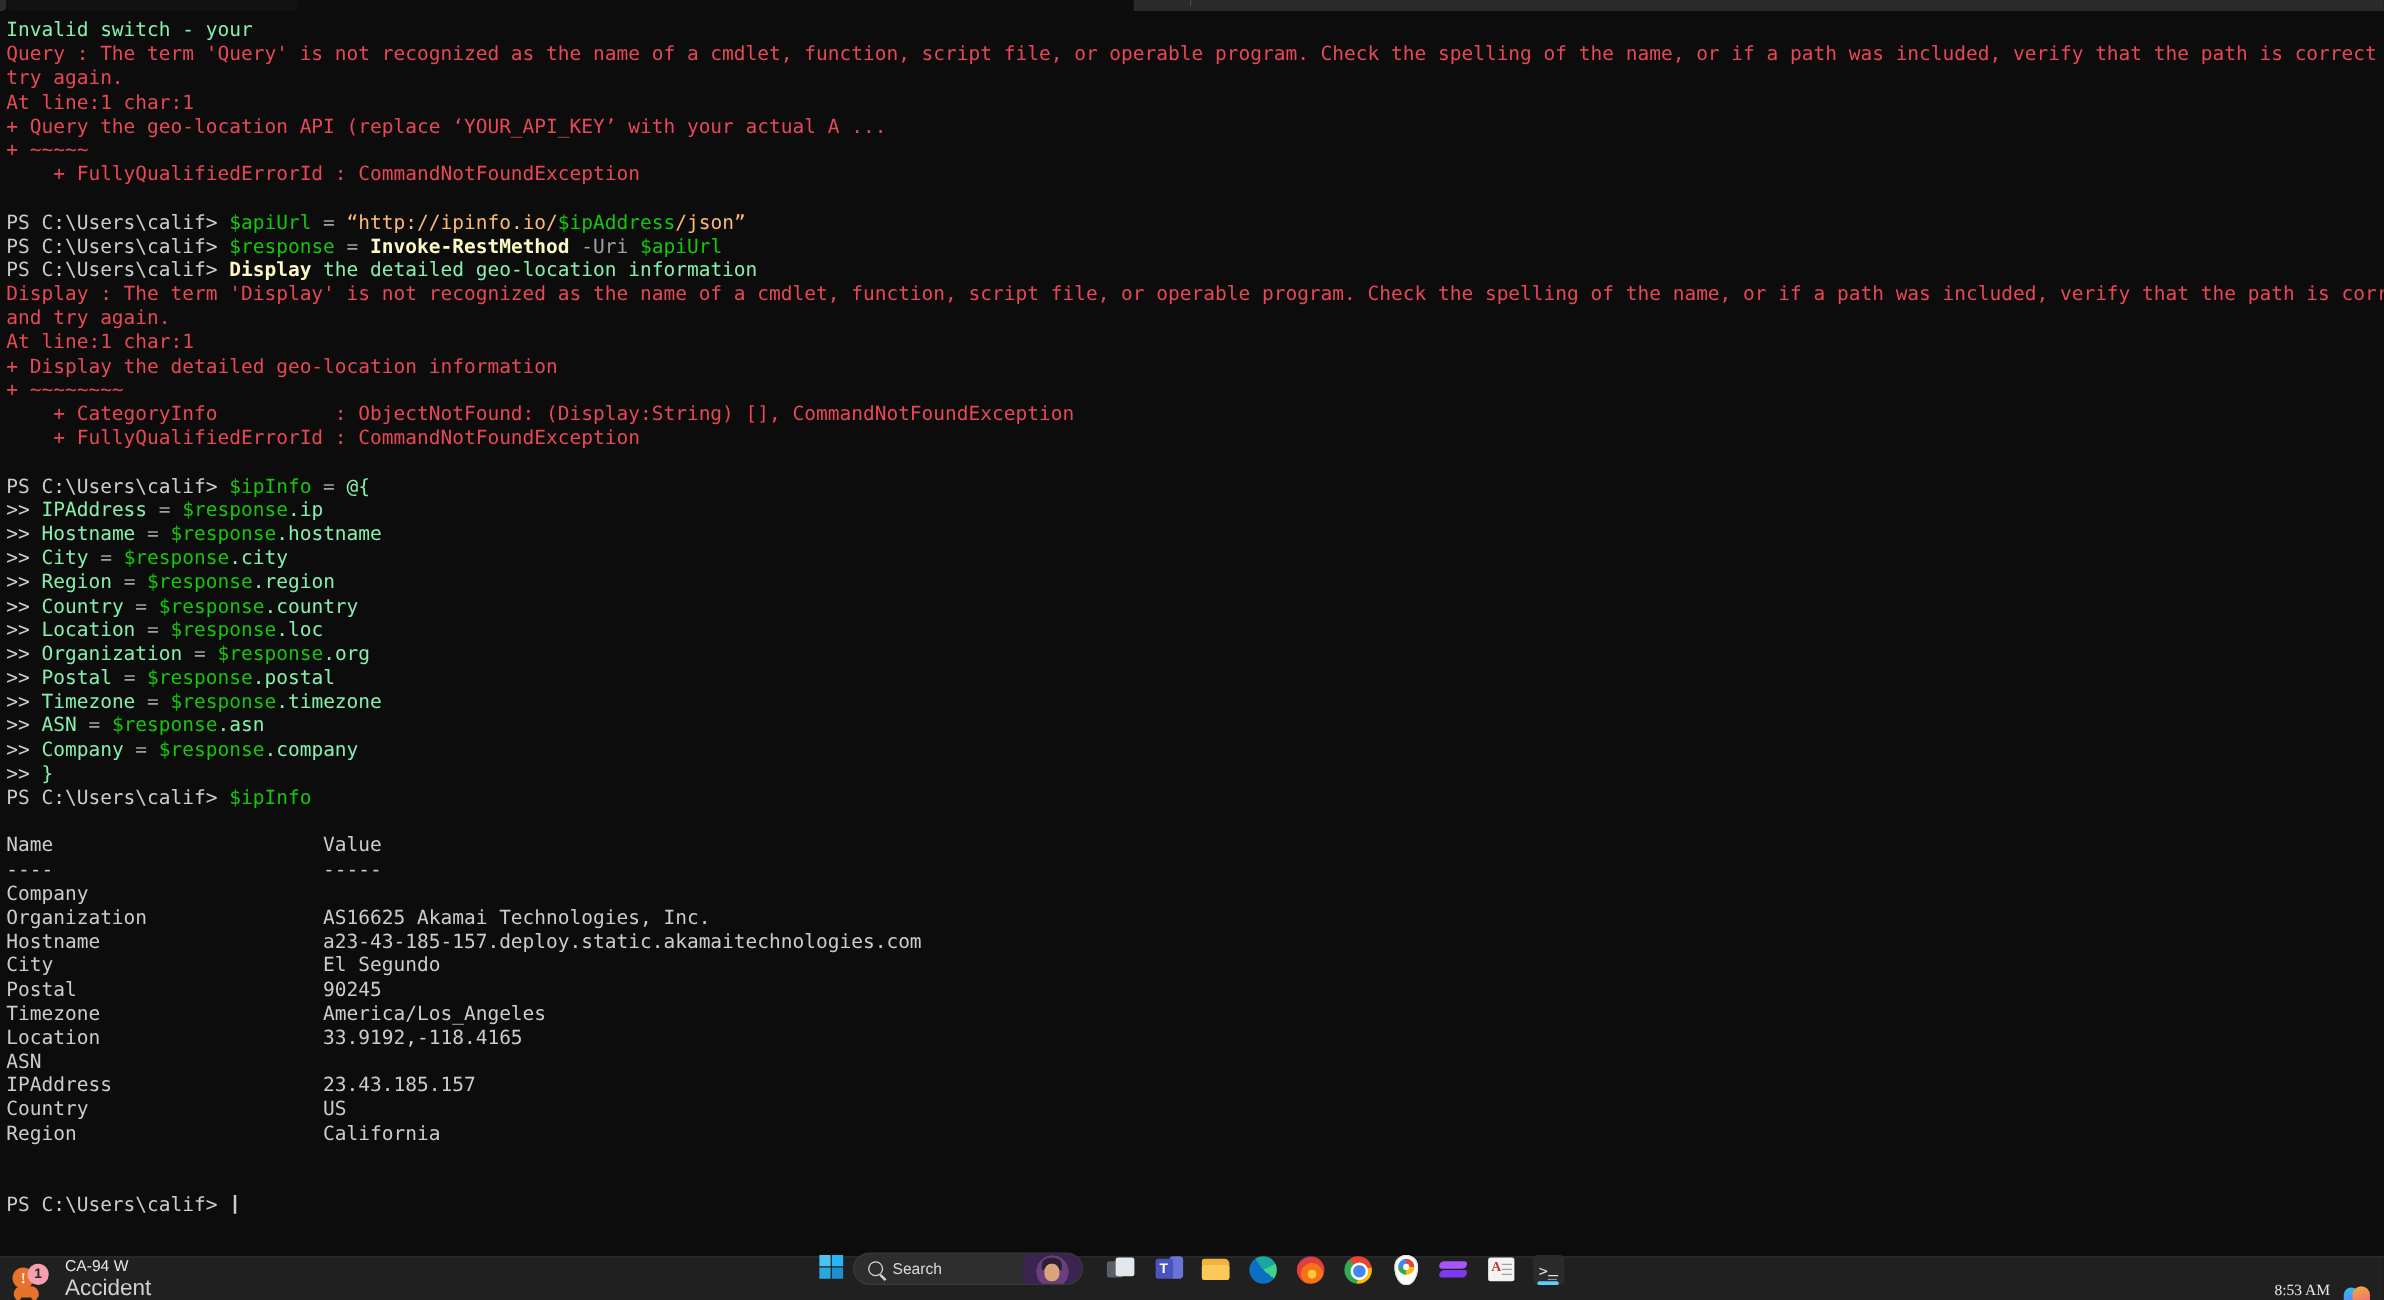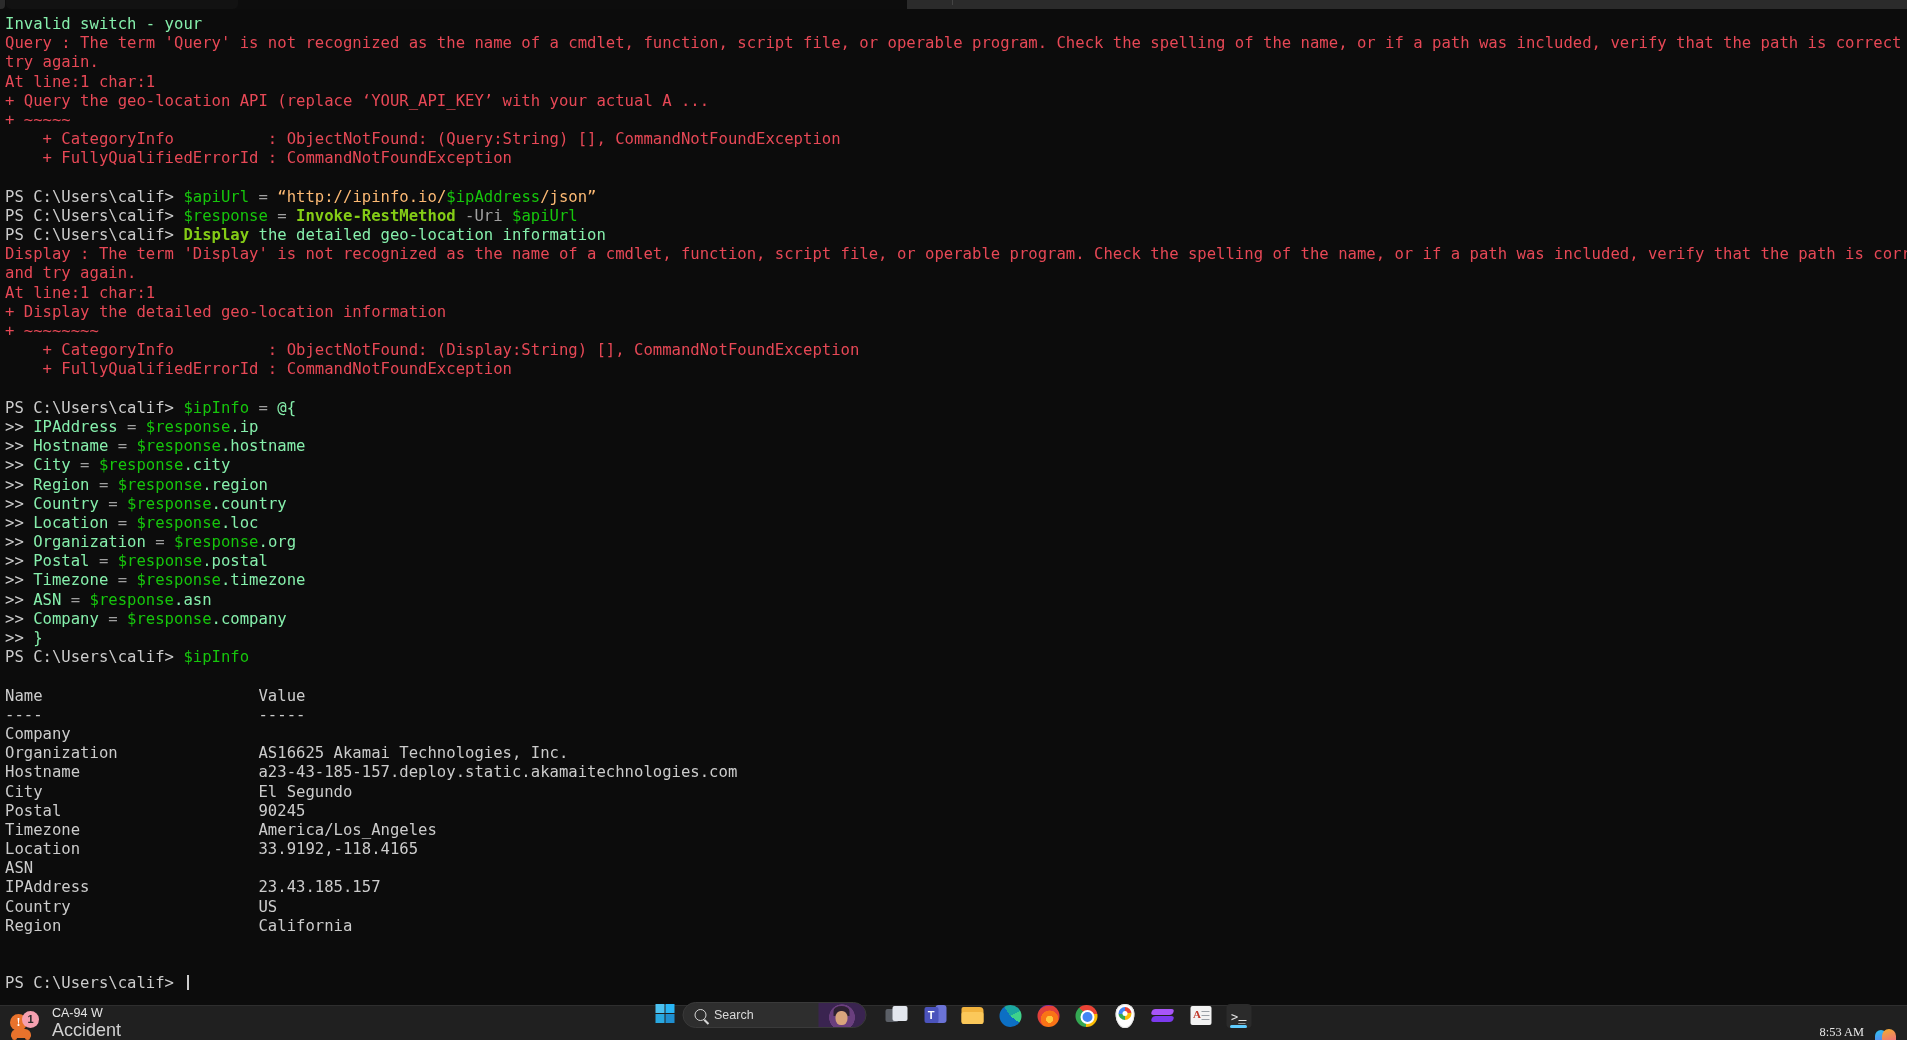--- a/index.html
+++ b/index.html
@@ -46,21 +46,21 @@
     white-space: pre;
     letter-spacing: 0px;
     color: #cccccc;
   }
   .blank { height: 19.2px; }
 
   .c-err      { color: #e74856; }
   .c-white    { color: #cccccc; }
   .c-bright   { color: #86efac; }
   .c-green    { color: #16c60c; }
-  .c-yellow   { color: #84cc16; }
+  .c-yellow   { color: #fef9c3; }
   .c-blue     { color: #fdba74; }
   .c-gray     { color: #a0a0a0; }
   .b { font-weight: bold; }
 
   .cursor {
     display: inline-block;
     width: 2px; height: 15px;
     background: #cccccc;
     vertical-align: -2px;
     margin-left: 4px;
@@ -245,21 +245,20 @@
   </div>
 </div>
 
 <div id="terminal">
     <div class="line"><span class="c-bright">Invalid switch - your</span></div>
     <div class="line"><span class="c-err">Query : The term 'Query' is not recognized as the name of a cmdlet, function, script file, or operable program. Check the spelling of the name, or if a path was included, verify that the path is correct and</span></div>
     <div class="line"><span class="c-err">try again.</span></div>
     <div class="line"><span class="c-err">At line:1 char:1</span></div>
     <div class="line"><span class="c-err">+ Query the geo-location API (replace ‘YOUR_API_KEY’ with your actual A ...</span></div>
     <div class="line"><span class="c-err">+ ~~~~~</span></div>
-    <div class="line"><span class="c-err">    + CategoryInfo          : ObjectNotFound: (Query:String) [], CommandNotFoundException</span></div>
     <div class="line"><span class="c-err">    + FullyQualifiedErrorId : CommandNotFoundException</span></div>
     <div class="blank"></div>
     <div class="line"><span class="c-white">PS C:\Users\calif&gt; </span><span class="c-green">$apiUrl</span><span class="c-gray"> = </span><span class="c-blue">“http://ipinfo.io/</span><span class="c-green">$ipAddress</span><span class="c-blue">/json”</span></div>
     <div class="line"><span class="c-white">PS C:\Users\calif&gt; </span><span class="c-green">$response</span><span class="c-gray"> = </span><span class="c-yellow b">Invoke-RestMethod</span><span class="c-gray"> -Uri </span><span class="c-green">$apiUrl</span></div>
     <div class="line"><span class="c-white">PS C:\Users\calif&gt; </span><span class="c-yellow b">Display</span><span class="c-bright"> the detailed geo-location information</span></div>
     <div class="line"><span class="c-err">Display : The term 'Display' is not recognized as the name of a cmdlet, function, script file, or operable program. Check the spelling of the name, or if a path was included, verify that the path is correct</span></div>
     <div class="line"><span class="c-err">and try again.</span></div>
     <div class="line"><span class="c-err">At line:1 char:1</span></div>
     <div class="line"><span class="c-err">+ Display the detailed geo-location information</span></div>
     <div class="line"><span class="c-err">+ ~~~~~~~~</span></div>

